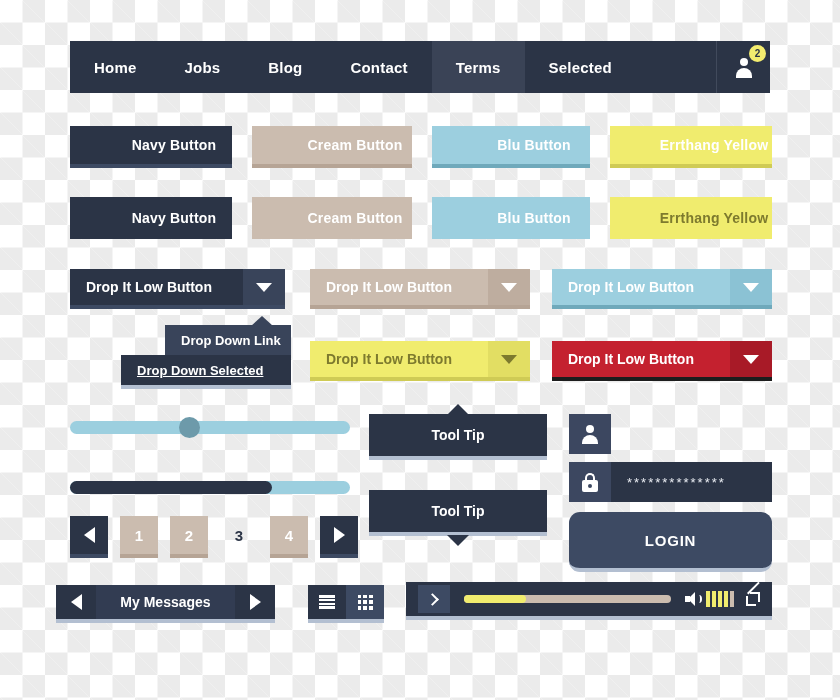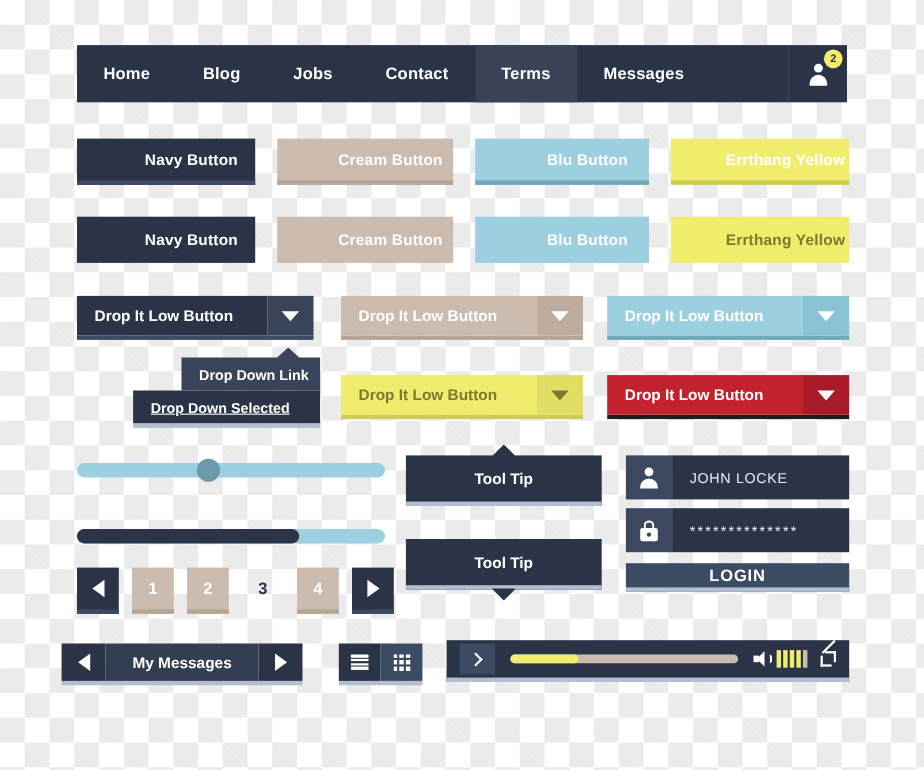--- a/index.html
+++ b/index.html
@@ -221,25 +221,25 @@
   .fs::after{content:"";position:absolute;left:0;bottom:0;width:8px;height:8px;border-bottom:2px solid #fff;border-left:2px solid #fff;}
   .fs .diag{position:absolute;left:1px;top:1px;width:16px;height:2px;background:#fff;transform:rotate(-45deg);transform-origin:0 0;}
 </style>
 </head>
 <body>
 
 <div id="stage">
 
   <div class="abs navbar">
     <div class="nav-item">Home</div>
+    <div class="nav-item">Jobs</div>
     <div class="nav-item">Blog</div>
-    <div class="nav-item">Jobs</div>
     <div class="nav-item">Contact</div>
     <div class="nav-item active">Terms</div>
-    <div class="nav-item">Messages</div>
+    <div class="nav-item">Selected</div>
     <div class="nav-spacer"></div>
     <div class="nav-avatar-cell">
       <span class="avatar-glyph"></span>
       <span class="badge">2</span>
     </div>
   </div>
 
   <div class="abs btn b-navy bb-navy" style="left:70px;  top:126px; width:162px;">Navy Button</div>
   <div class="abs btn b-cream bb-cream" style="left:252px; top:126px; width:160px;">Cream Button</div>
   <div class="abs btn b-blue bb-blue" style="left:432px; top:126px; width:158px;">Blu Button</div>
@@ -317,33 +317,32 @@
 
   <div class="abs tooltip" style="left:369px; top:490px; width:178px; height:46px;">
     <span>Tool Tip</span>
     <span class="tt-dn"></span>
   </div>
 
   <div class="abs field" style="left:569px; top:414px; width:203px;">
     <div class="ico">
         <span class="u-ico"></span>
       </div>
-    <div class="val">JOHN LOCKE</div>
   </div>
   <div class="abs field" style="left:569px; top:462px; width:203px;">
     <div class="ico">
       <span class="lock-ico">
           <i class="shk"></i>
           <i class="bdy"></i>
           <i class="kh"></i>
         </span>
     </div>
     <div class="val pw">**************</div>
   </div>
-  <div class="abs loginbtn" style="left:569px; top:512px; width:203px; height:26px;">LOGIN</div>
+  <div class="abs loginbtn" style="left:569px; top:512px; width:203px; height:60px;border-radius:11px;">LOGIN</div>
 
   <div class="abs msgbar" style="left:56px; top:585px; width:219px;">
     <div class="msg-arrow">
         <span class="tri-l"></span>
       </div>
     <div class="msg-mid">My Messages</div>
     <div class="msg-arrow">
         <span class="tri-r"></span>
       </div>
   </div>

